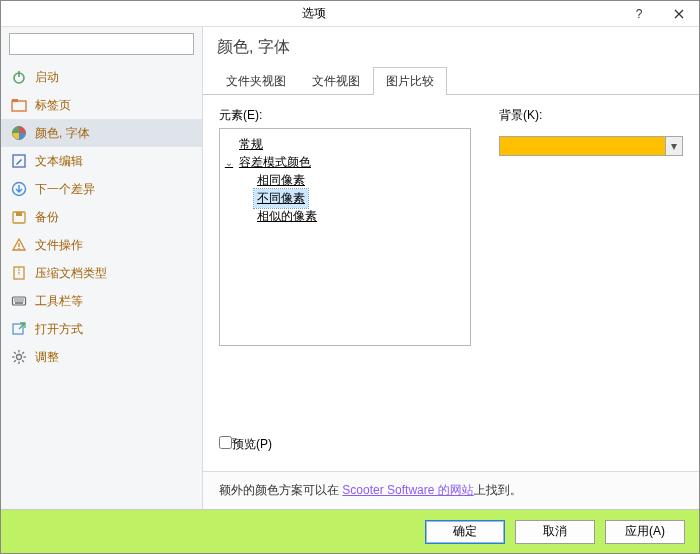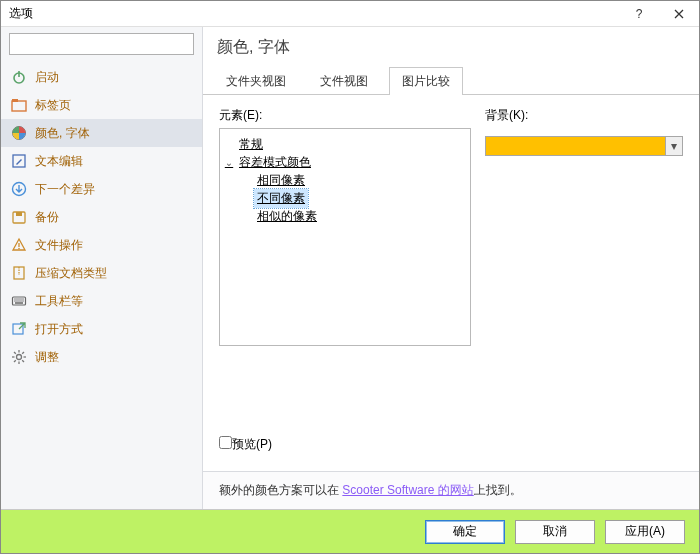--- a/index.html
+++ b/index.html
@@ -1,45 +1,45 @@
 <!DOCTYPE html>
 <html><head>
 <meta charset="utf-8">
 <style>
 * { box-sizing: border-box; margin: 0; padding: 0; font-family: "Microsoft YaHei", "Segoe UI", sans-serif; font-size: 12px; }
 body { width: 700px; height: 554px; background: #fff; border: 1px solid #888; display: flex; flex-direction: column; overflow: hidden; }
 
 
 .titlebar { height: 26px; background: #fff; display: flex; align-items: center; padding: 0 0 0 8px; border-bottom: 1px solid #e0e0e0; }
-.titlebar .title { flex: 1; }
+.titlebar .title { flex: 1; text-align: center; }
 .titlebar .ctrl { width: 40px; height: 26px; display: flex; align-items: center; justify-content: center; color: #333; }
 
 
 .main { flex: 1; display: flex; min-height: 0; }
 
 
 .sidebar { width: 202px; background: #f5f6f8; border-right: 1px solid #d9dbe0; display: flex; flex-direction: column; }
 .search-wrap { padding: 6px 8px 8px 8px; }
 .search { width: 100%; height: 22px; border: 1px solid #b0b0b0; padding: 0 4px 0 18px; background: #fff; position: relative; }
 .search-box { position: relative; }
 .search-box .mag { position: absolute; left: 4px; top: 4px; font-size: 12px; color: #888; pointer-events: none; }
 .nav { flex: 1; overflow: auto; }
 .nav-item { display: flex; align-items: center; height: 28px; padding: 0 10px; gap: 8px; color: #a16207; cursor: default; }
 .nav-item.selected { background: #dfe3ea; }
 .nav-item .icon { width: 16px; height: 16px; display: flex; align-items: center; justify-content: center; flex-shrink: 0; }
 
 
 .content { flex: 1; display: flex; flex-direction: column; background: #fff; min-width: 0; }
 .heading { padding: 10px 14px 8px 14px; font-size: 16px; color: #444; }
-.tabs { display: flex; border-bottom: 1px solid #c9c9c9; padding-left: 10px; gap: 8px; }
+.tabs { display: flex; border-bottom: 1px solid #c9c9c9; padding-left: 10px; gap: 0; }
 .tab { padding: 5px 12px 5px 12px; border: 1px solid transparent; border-bottom: none; position: relative; top: 1px; color: #333; cursor: default; }
 .tab.active { border-color: #c9c9c9; background: #fff; border-top: 1px solid #c9c9c9; }
 .tabpanel { flex: 1; padding: 12px 16px 10px 16px; display: flex; flex-direction: column; }
 
-.row { display: flex; gap: 4px; align-items: flex-start; }
+.row { display: flex; gap: 18px; align-items: flex-start; }
 .col-tree { display: flex; flex-direction: column; }
 .col-tree .lbl { margin-bottom: 4px; }
 .treebox { width: 252px; height: 218px; border: 1px solid #b9b9b9; background: #fff; padding: 6px 2px; overflow: auto; text-decoration: underline; }
 .treebox .node { display: flex; align-items: center; height: 18px; }
 .treebox .node .exp { width: 14px; text-align: center; color: #666; font-size: 10px; }
 .treebox .node .sp { display: inline-block; }
 .treebox .node .txt { padding: 1px 3px; }
 .treebox .node.selected .txt { background: #cde7ff; outline: 1px dotted #6aa6d8; }
 
 .col-right { flex: 1; padding-left: 10px; }

